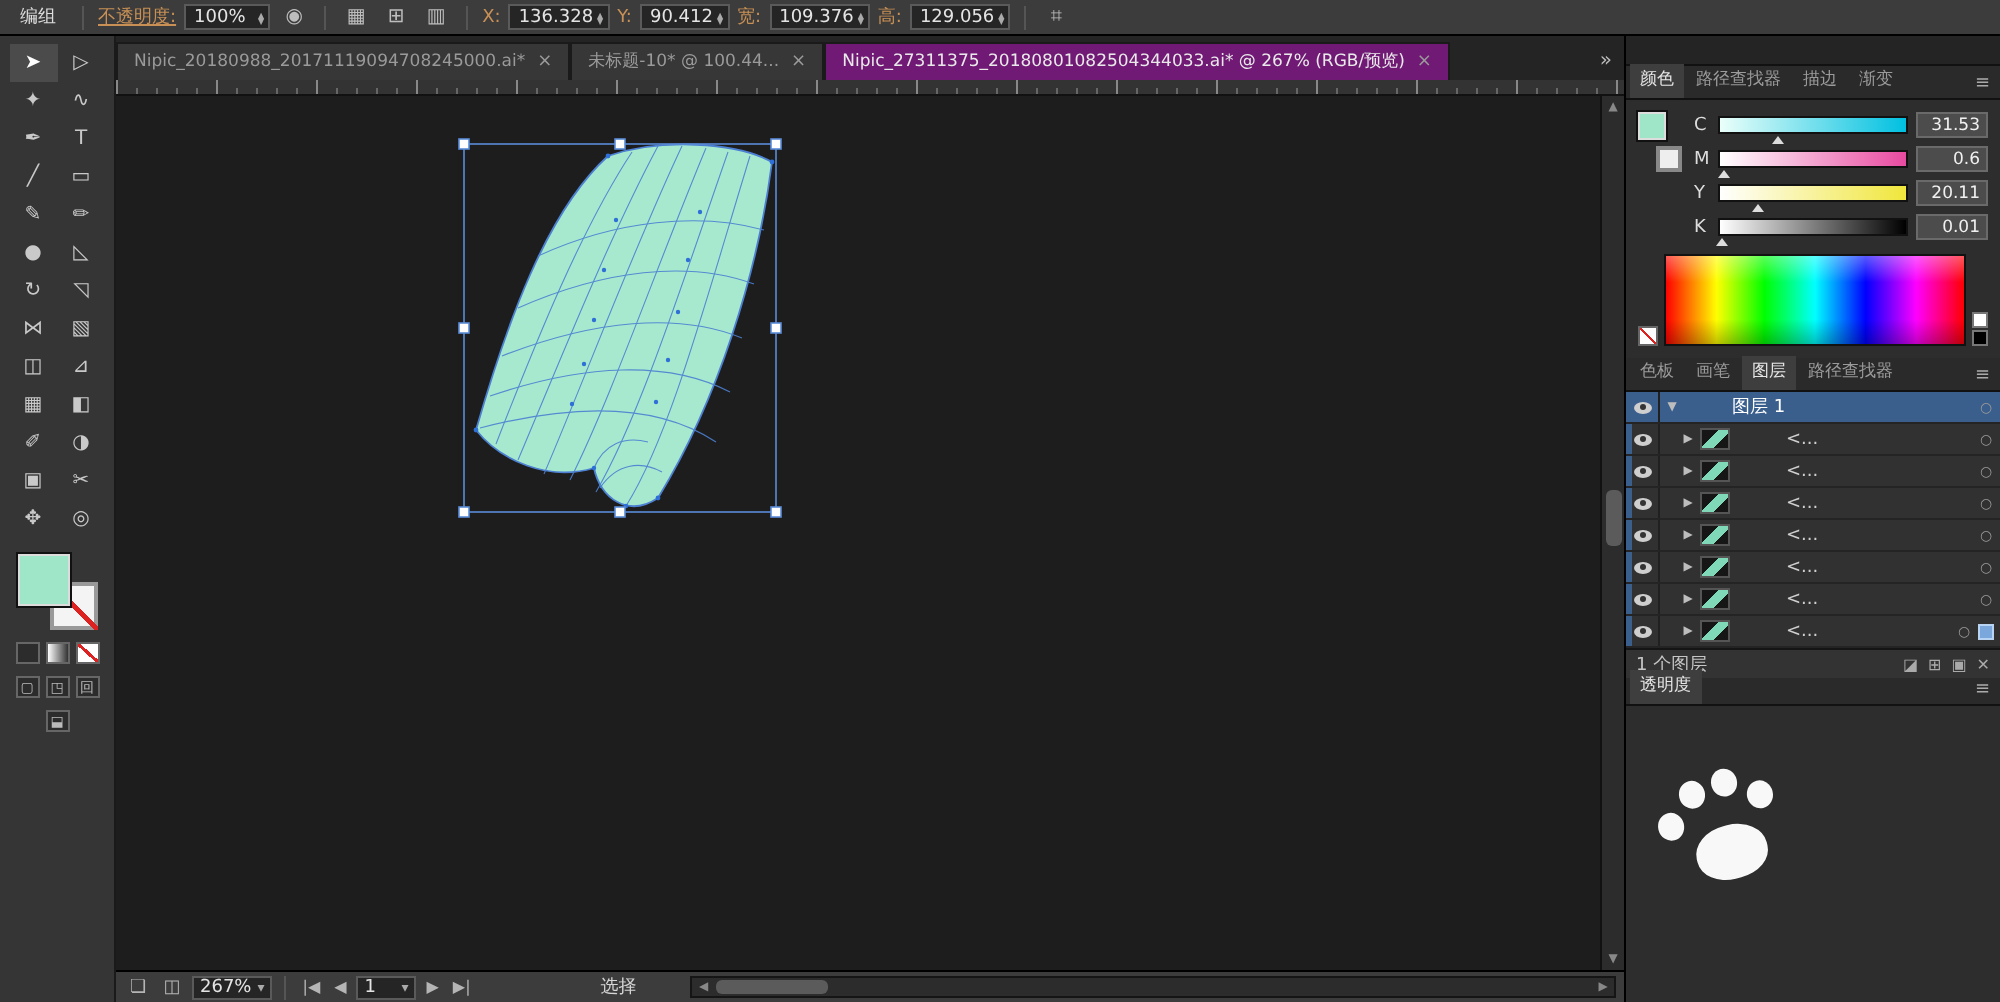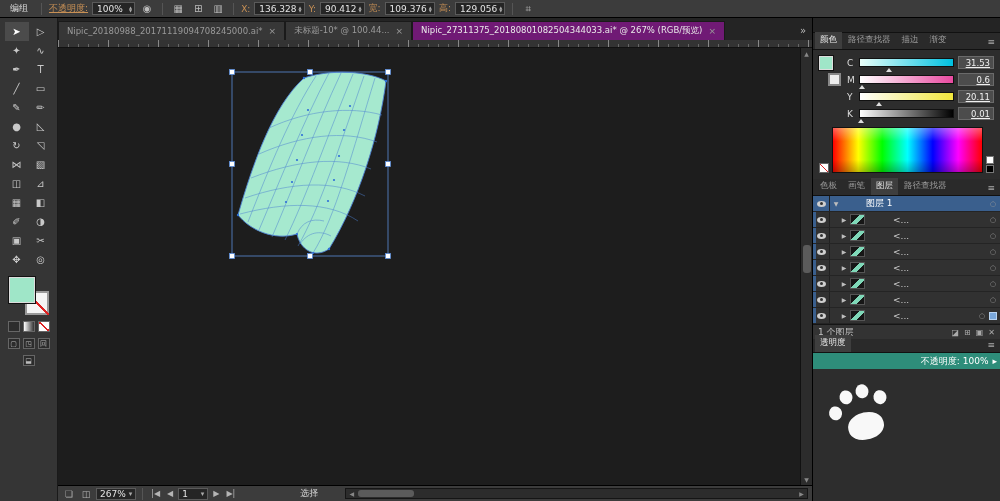--- a/index.html
+++ b/index.html
@@ -83,21 +83,21 @@
   .fsmini .s { position:absolute; right:0; bottom:0; width:13px; height:13px; background:#eee; border:2px solid #888; }
   .sliders { flex:1; display:flex; flex-direction:column; gap:4px; }
   .crow { display:flex; align-items:center; gap:4px; }
   .crow .ch { width:8px; color:#ddd; }
   .track { position:relative; flex:1; height:9px; border:1px solid #111; }
   .track.c { background:linear-gradient(to right,#eafffa,#00c0e0); }
   .track.m { background:linear-gradient(to right,#fff,#e84aa0); }
   .track.y { background:linear-gradient(to right,#fff,#f0e63c); }
   .track.k { background:linear-gradient(to right,#fff,#000); }
   .mark { position:absolute; top:9px; width:0; height:0; border-left:3px solid transparent; border-right:3px solid transparent; border-bottom:4px solid #ddd; transform:translateX(-3px); }
-  .cval { width:36px; height:13px; background:#4c4c4c; border:1px solid #6a6a6a; color:#f0f0f0; font-size:8.5px; text-align:right; padding:1px 3px 0 0;text-decoration:underline; }
+  .cval { width:36px; height:13px; background:#4c4c4c; border:1px solid #6a6a6a; color:#f0f0f0; font-size:8.5px; text-align:right; padding:1px 3px 0 0; }
   .specrow { display:flex; align-items:flex-end; gap:3px; padding:2px 6px 6px; }
   .bwcol { display:flex; flex-direction:column; gap:1px; }
   .bw { width:8px; height:8px; border:1px solid #777; }
   .bw.w { background:#fff; } .bw.b { background:#000; }
   .spectrum { flex:1; height:46px; border:1px solid #111;
     background:
       linear-gradient(to bottom, rgba(255,255,255,.35), rgba(255,255,255,0) 30%, rgba(0,0,0,0) 72%, rgba(0,0,0,.25)),
       linear-gradient(to right,#f00,#ff0 17%,#0f0 33%,#0ff 50%,#00f 67%,#f0f 84%,#f00); }
 
   .layers { display:flex; flex-direction:column; }
@@ -494,24 +494,20 @@
           <span class="fi">▣</span>
           <span class="fi">✕</span>
         </div>
       </div>
 
       <div class="transp">
         <div class="phead" style="height:14px;">
           <span class="ptab active">透明度</span>
           <span class="pmenu">≡</span>
         </div>
-        <div class="tealrow">
-          <span class="tx">不透明度: 100%</span>
-          <span>▸</span>
-        </div>
       </div>
     </div>
   </div>
 
   <div class="watermark">
     <div class="paw">
       <span class="t1"></span>
         <span class="t2"></span>
         <span class="t3"></span>
         <span class="t4"></span>

